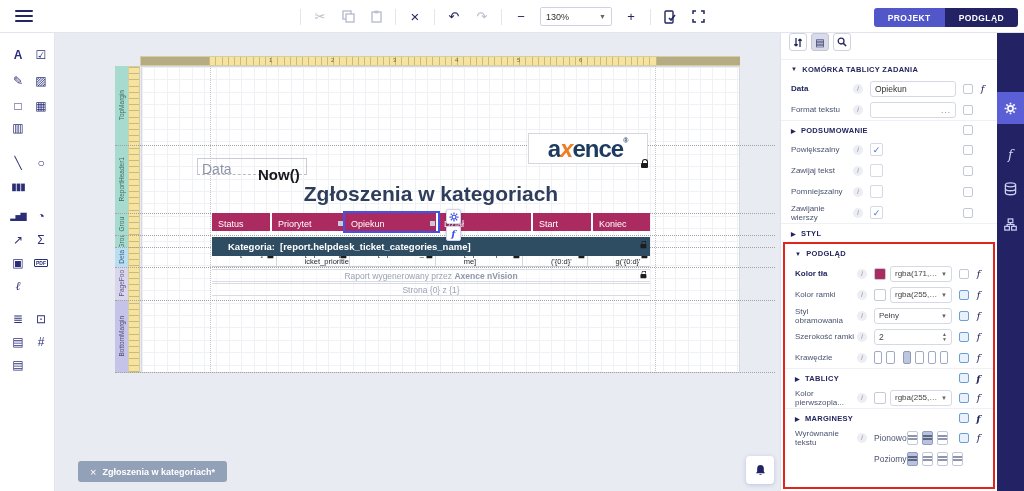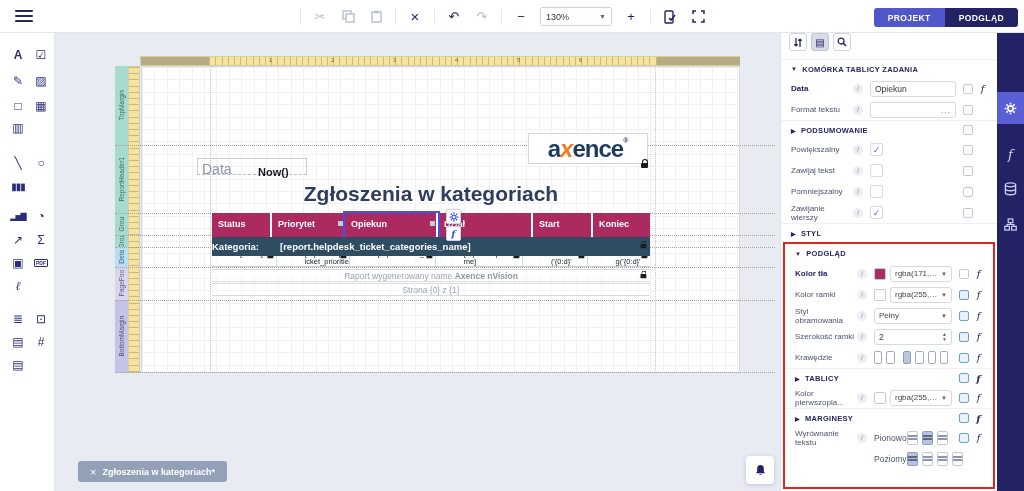--- a/index.html
+++ b/index.html
@@ -64,35 +64,35 @@
   .dot-v { position:absolute; top:66px; height:307px; width:0; border-left:1px dotted #c2c4cc; z-index:2; }
 
   .logo-cell { position:absolute; left:528px; top:133px; width:120px; height:31px; background:#fff; border:1px solid #d4d7de;
                display:flex; align-items:center; justify-content:center; z-index:4; }
   .logo-text { font-size:24px; font-weight:bold; letter-spacing:-1px; color:#1d3a5f; line-height:1; }
   .logo-text .lx { color:#ef7d23; font-style:italic; }
   .logo-text .reg { font-size:7px; vertical-align:top; color:#1d3a5f; letter-spacing:0; }
 
   .data-cell { position:absolute; left:197px; top:158px; width:110px; height:17px; border:1px solid #c9ccd6;
                border-bottom:1px dashed #b7bac4; font-size:14px; color:#8a93a8; padding:2px 0 0 4px; z-index:4; background:transparent; }
-  .now-cell { position:absolute; left:258px; top:166px; font-size:11px; font-weight:bold; color:#16181c; z-index:5; }
+  .now-cell { position:absolute; left:258px; top:166px; font-size:15px; font-weight:bold; color:#16181c; z-index:5; }
 
   .rpt-title { position:absolute; left:210px; top:182px; width:442px; text-align:center; font-size:21px; font-weight:bold;
                color:#2f3d5c; z-index:4; }
 
   .thead { position:absolute; left:212px; top:213px; width:438px; height:22px; display:flex; z-index:5; }
-  .th { background:#ab2b60; color:#fff; font-size:9px; font-weight:bold; padding:6px 0 0 6px;
-        border-right:2px solid #fff; height:24px; position:relative; }
+  .th { background:#ab2b60; color:#fff; font-size:9px; font-weight:normal; padding:6px 0 0 6px;
+        border-right:2px solid #fff; height:18px; position:relative; }
   .th:last-child { border-right:none; }
   .th.selected { box-shadow:0 0 0 2px #3f53e8; z-index:6; }
   .handle { position:absolute; width:5px; height:5px; background:#c6cbd8; top:9px; z-index:7; }
 
   .catrow { position:absolute; left:212px; top:237px; width:438px; height:19px; background:#2e4d63; display:flex;
             align-items:center; color:#fff; font-size:9.5px; font-weight:bold; z-index:5; }
-  .catrow .cl { width:68px; padding-left:0; }
+  .catrow .cl { width:68px; padding-left:16px; }
 
   .drow { position:absolute; left:212px; top:248px; width:438px; height:19px; display:flex; z-index:4;
           border-bottom:1px solid #c8ccd4; background:rgba(255,255,255,.6); }
   .dc { font-size:7.5px; color:#23262e; padding:2px 1px 0 4px; border-right:1px solid #d4d7de; line-height:1.1;
         position:relative; overflow:hidden;margin-left:24px; }
   .dc:last-child { border-right:none; }
 
   .frow { position:absolute; left:212px; top:269px; width:438px; height:13px; border-top:1px solid #d9dbe2;
           border-bottom:1px solid #d9dbe2; text-align:center; font-size:8.5px; color:#9aa2b4; z-index:4;
           padding-top:1px; background:rgba(255,255,255,.5); }
@@ -355,21 +355,21 @@
     <span>FormatString</span><br>
     <span>('{0:d}'</span><span class="lock"></span>
   </div>
   <div class="dc" style="width:57px">
     <span>FormatStrin</span><br>
     <span>g('{0:d}'</span><span class="lock"></span>
   </div>
 </div>
 
 <div class="frow">
-  <span>Raport wygenerowany name </span><b>Axence nVision</b>
+  <span>Raport wygenerowany przez </span><b>Axence nVision</b>
 </div>
 <span class="lock" style="left:639px;top:270px;transform:scale(.85)"></span>
 <div class="frow frow2">Strona {0} z {1}</div>
 
 <div class="doc-tab">
   <span class="x">×</span>
   <span>Zgłoszenia w kategoriach*</span>
 </div>
 
 <div class="bell-btn">

